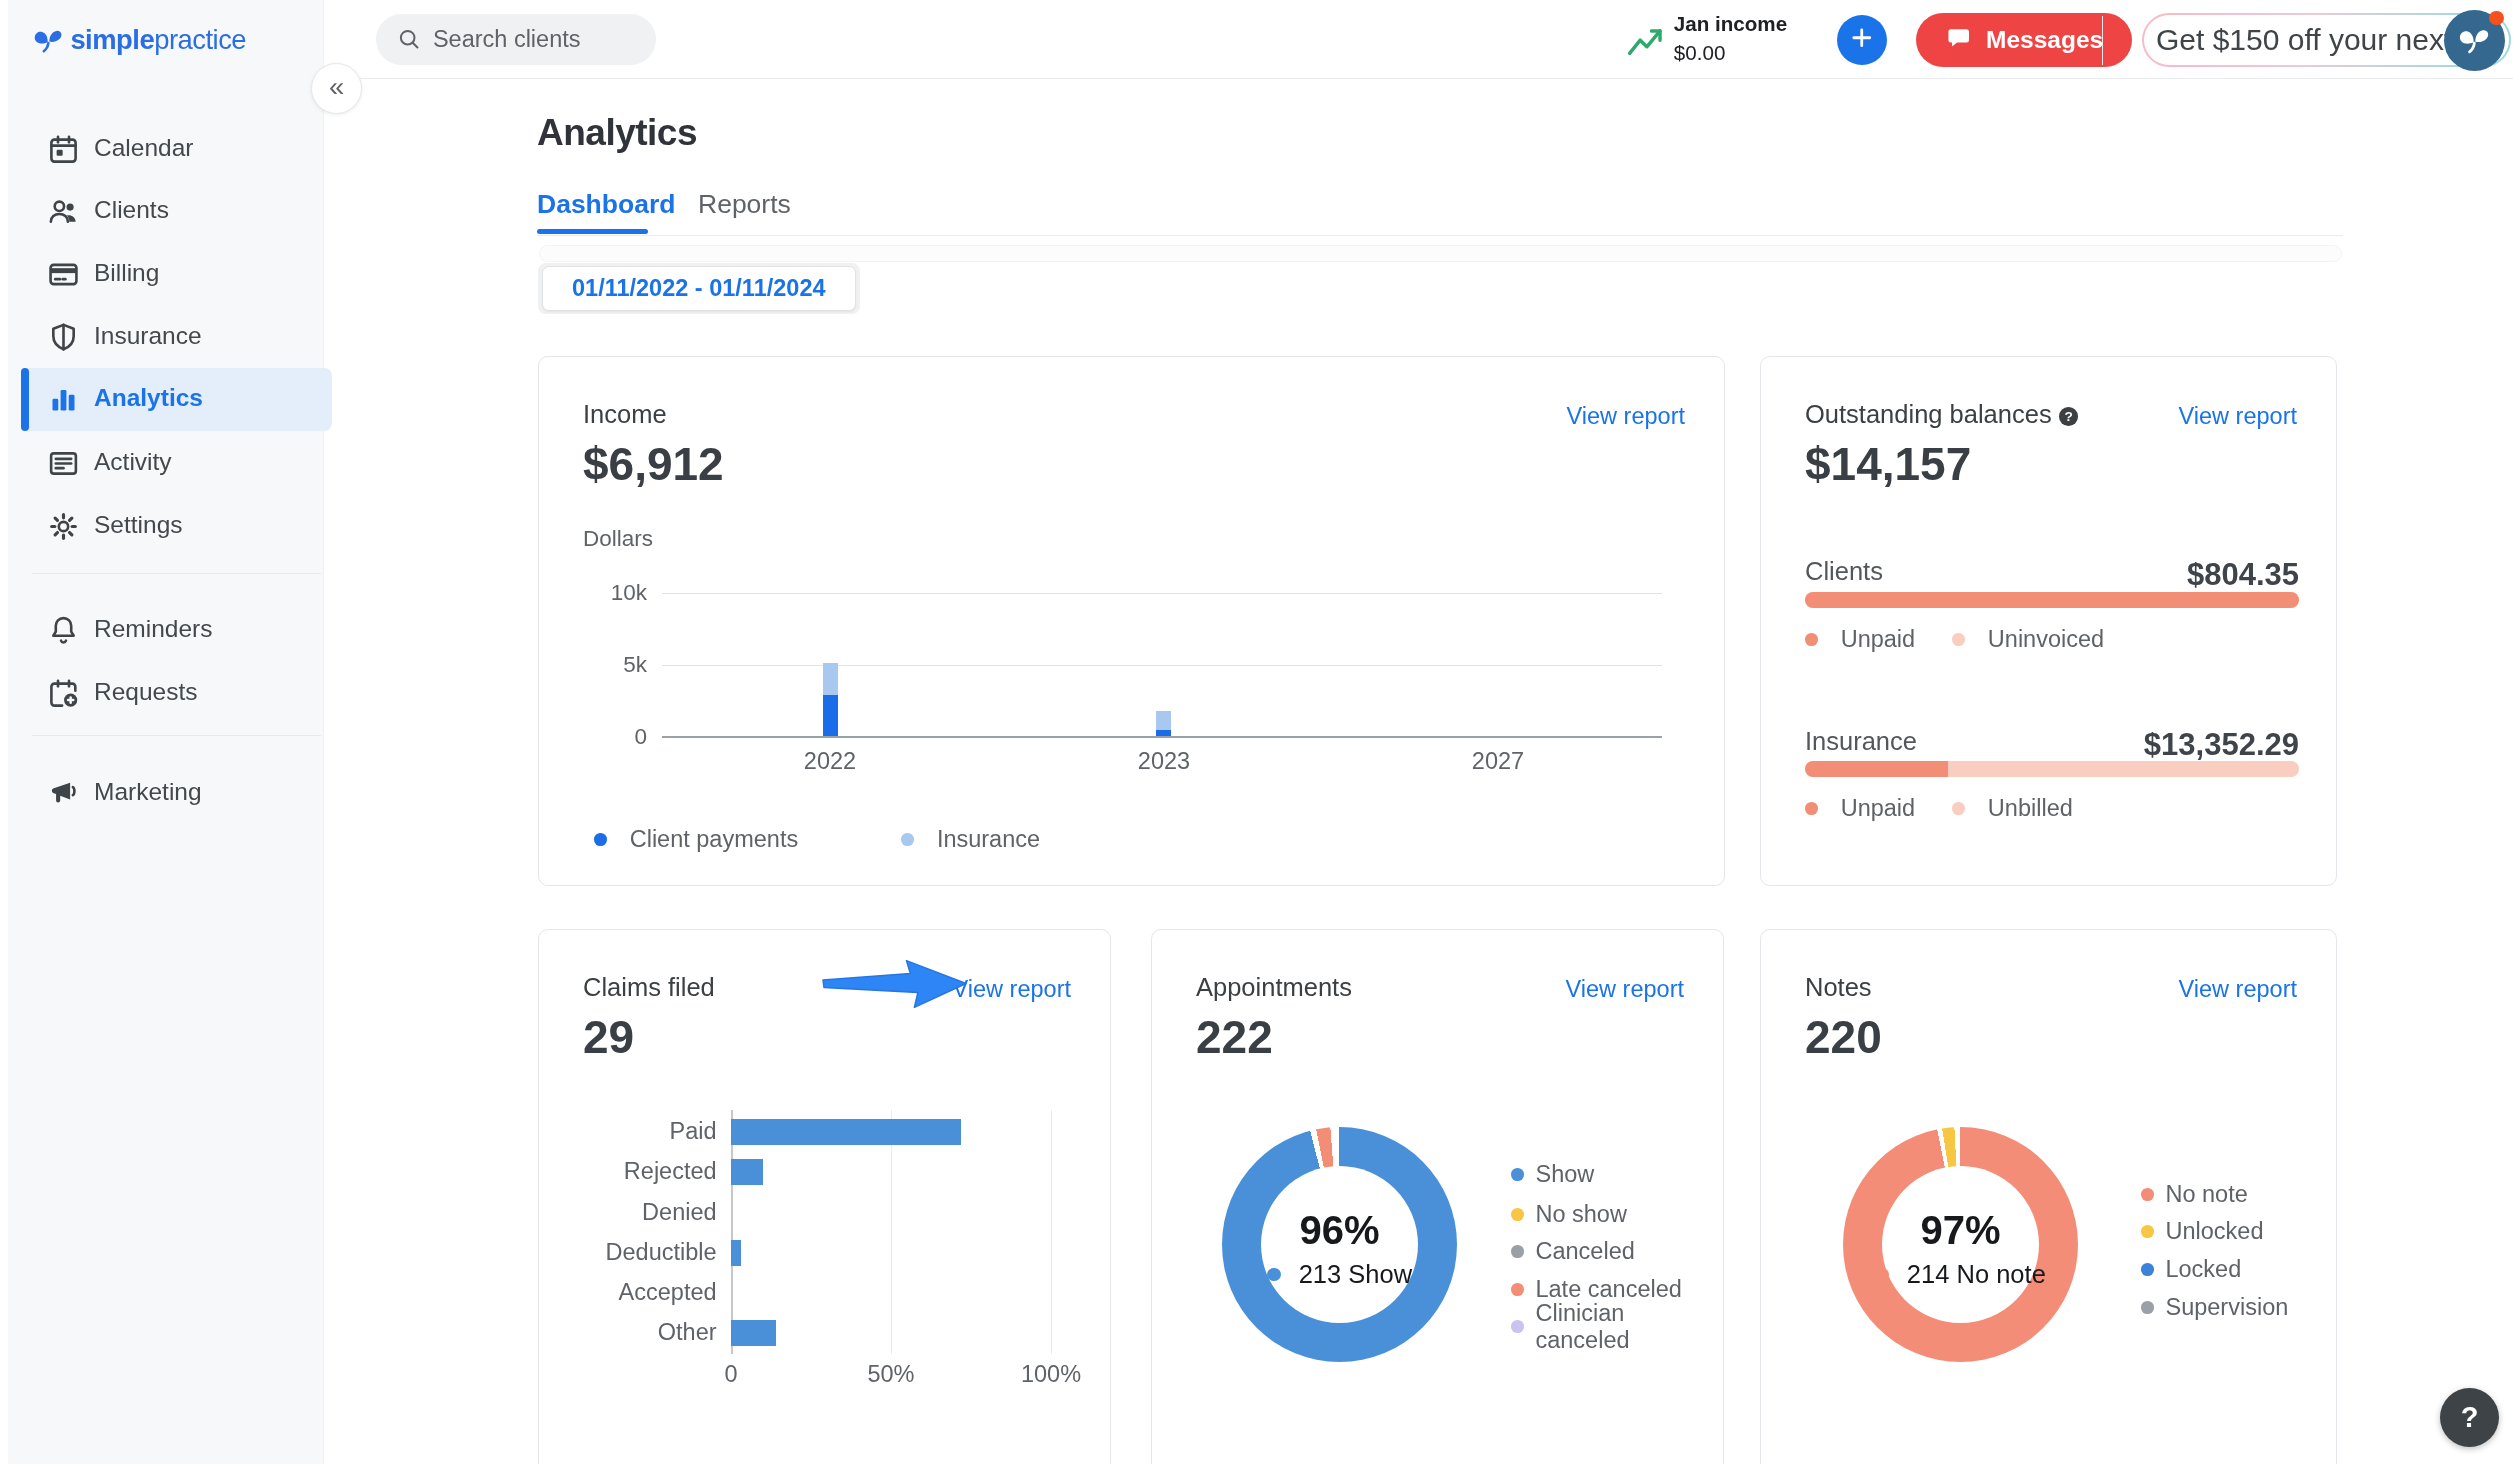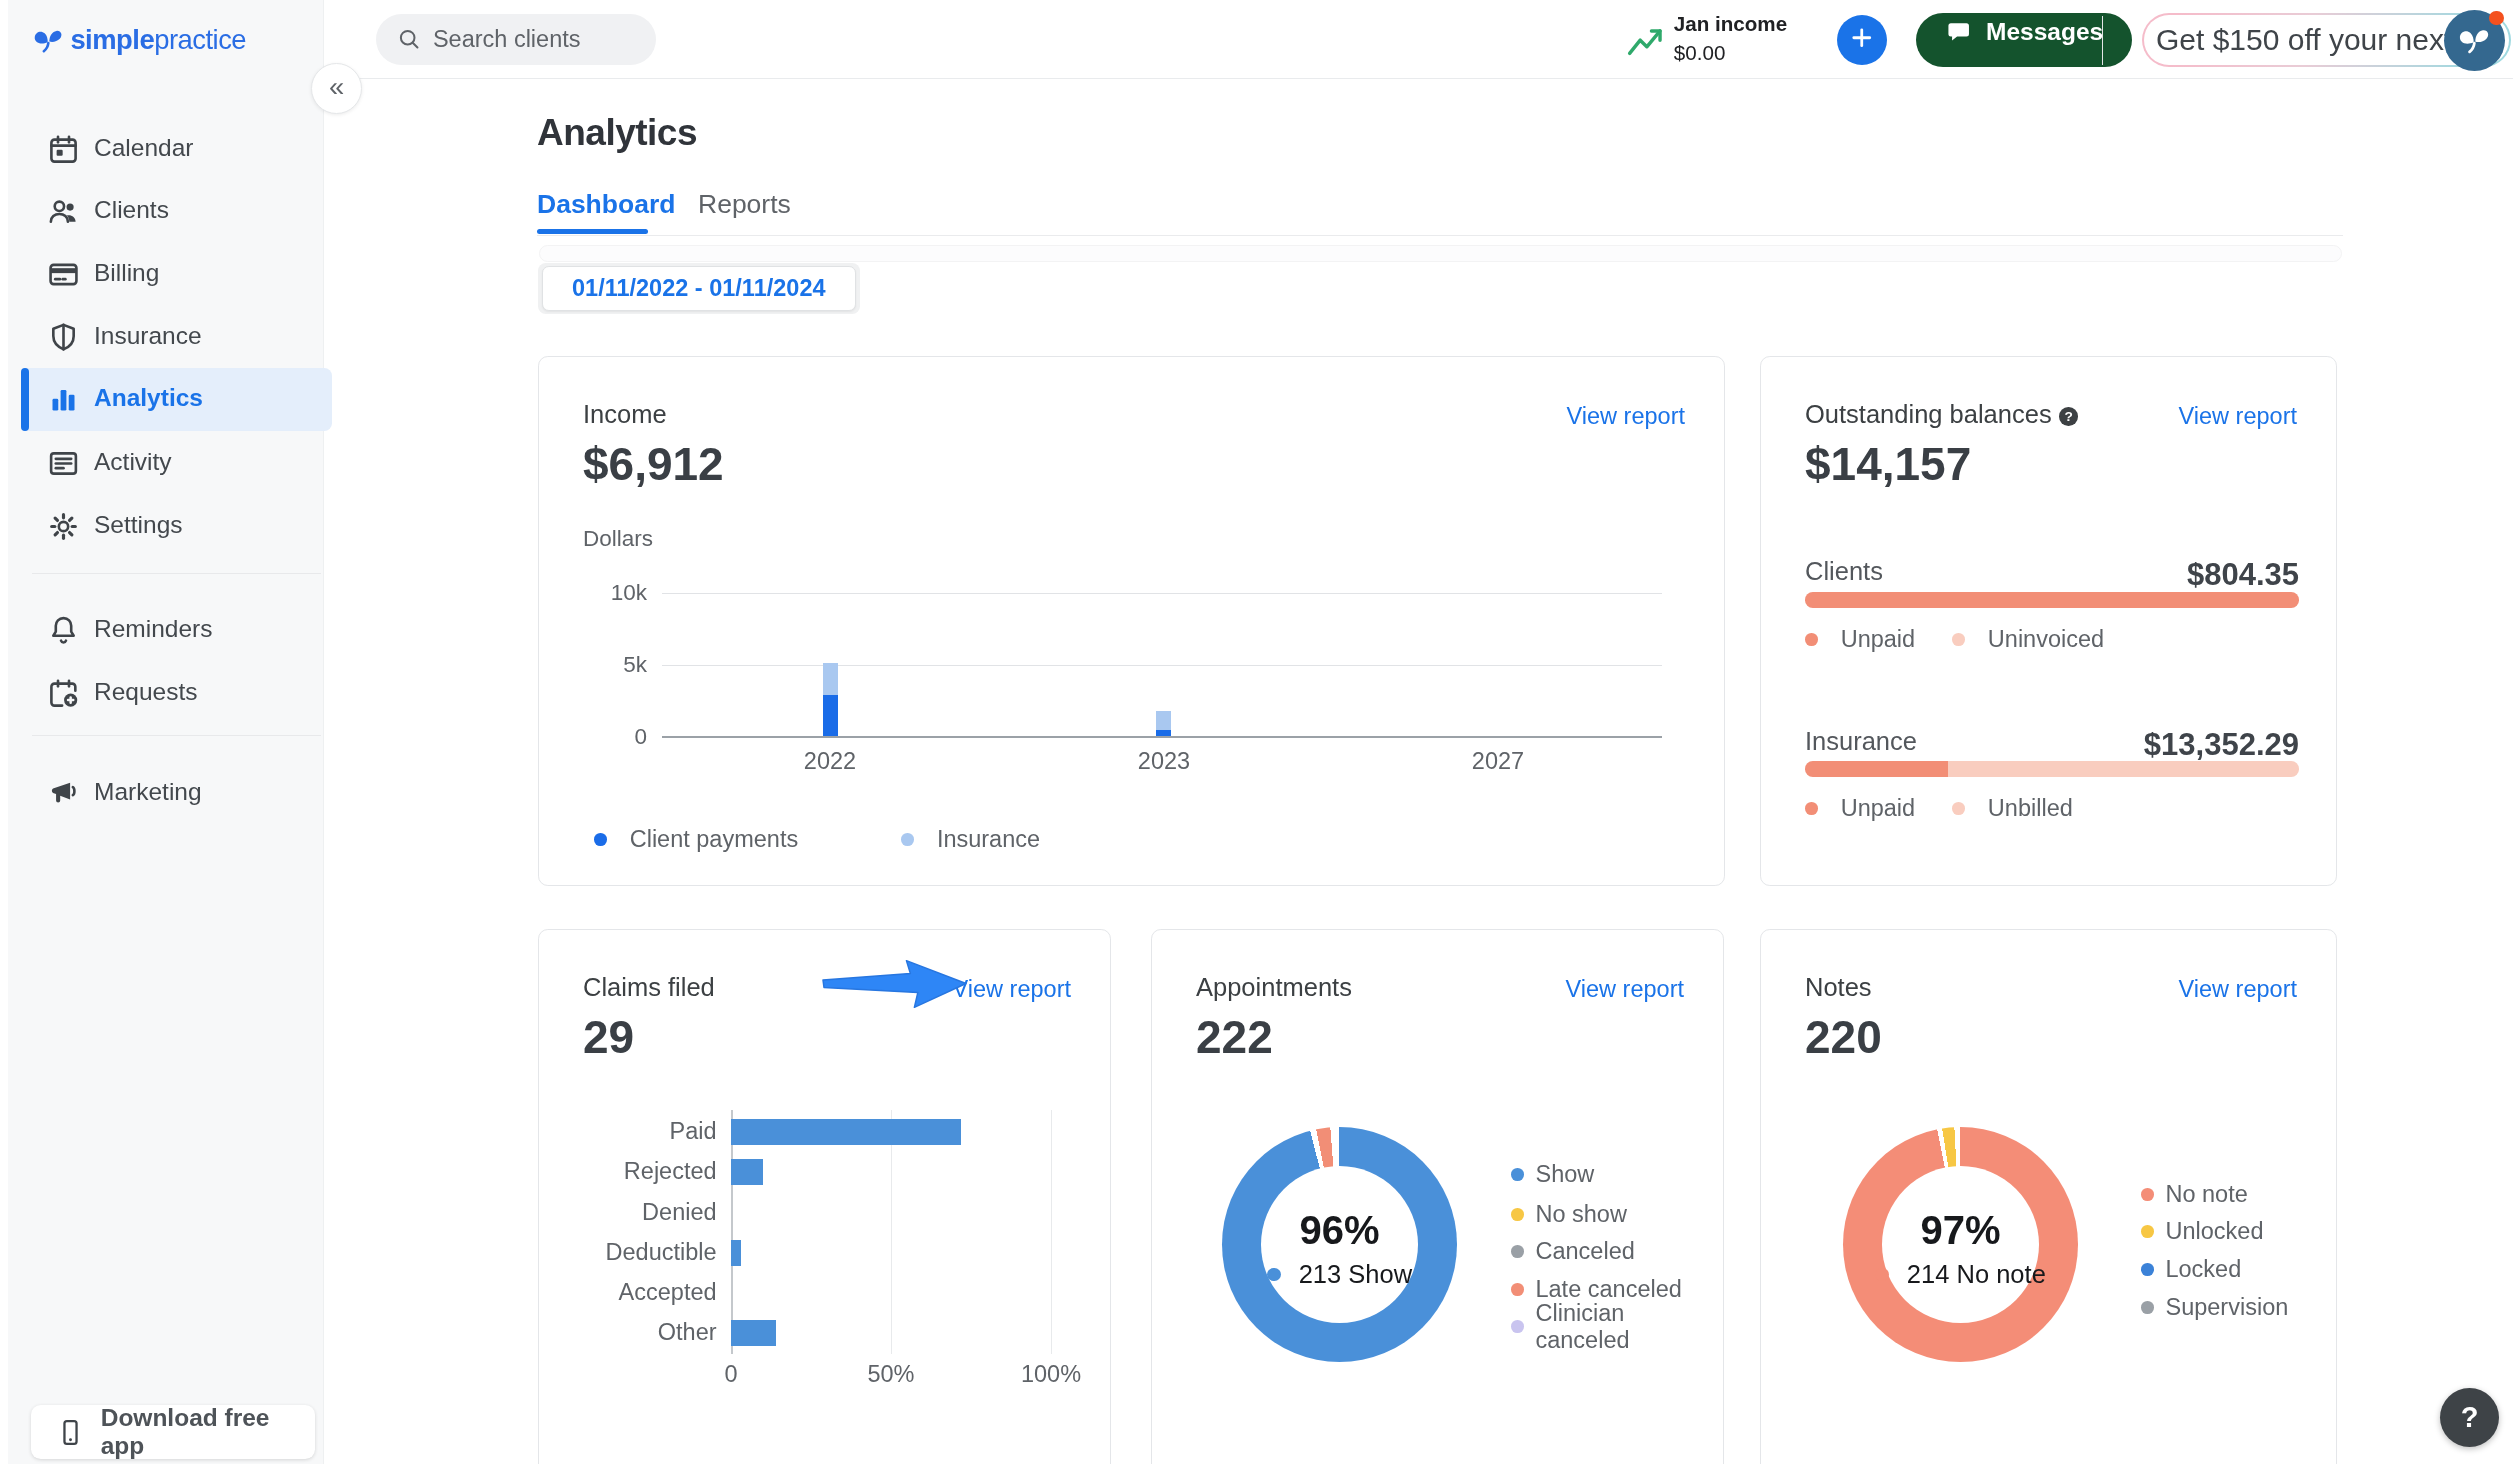--- a/index.html
+++ b/index.html
@@ -47,21 +47,21 @@
   #search .ph { font-size:23.5px; color:#5f6368; }
   #income-widget { position:absolute; left:1291px; top:11.8px; display:flex; gap:9.8px; cursor:pointer; }
   #income-widget .icon { width:37px; height:33px; margin-top:13.7px; }
   #income-widget .icon svg { width:37px; height:33px; }
   #income-widget .t1 { font-size:20.6px; font-weight:700; color:#202124; }
   #income-widget .t2 { font-size:20.6px; color:#202124; margin-top:4.9px; }
   #add-btn { position:absolute; left:1501px; top:14.7px; width:50px; height:50px; border-radius:50%;
     background:#1a73e8; display:flex; align-items:center; justify-content:center; cursor:pointer; }
   #add-btn svg { width:25.5px; height:25.5px; }
   #messages-btn { position:absolute; left:1580px; top:12.7px; height:54px; border-radius:27.4px;
-    background:#14532d; display:flex; align-items:flex-start; padding:5px 29px; gap:13.7px; cursor:pointer; }
+    background:#ef4444; display:flex; align-items:center; padding:5px 29px; gap:13.7px; cursor:pointer; }
   #messages-btn .icon svg { width:27.4px; height:27.4px; }
   #messages-btn .lbl { font-size:24.5px; font-weight:700; color:#fff; }
   #topbar-divider { position:absolute; left:1766px; top:15.7px; width:1px; height:49px; background:#e4e5e7; }
   #promo-btn { position:absolute; left:1806px; top:12.7px; height:54px; border-radius:27.4px; padding:2px;
     background:linear-gradient(100deg,#f5bcca 10%,#e9ccd6 45%,#9fd9e0 90%); cursor:pointer; }
   #promo-btn .inner { height:50px; border-radius:25.5px; background:#fff; display:flex; align-items:center;
     padding:0 12px; font-size:30px; font-weight:500; color:#3f4449; }
   #avatar { position:absolute; left:2108px; top:9.8px; width:61px; height:61px; border-radius:50%;
     background:#34688f; display:flex; align-items:center; justify-content:center; cursor:pointer; }
   #avatar .icon { width:35px; height:35px; color:#fff; }
@@ -267,29 +267,20 @@
   <div class="side-divider" style="top:735px"></div>
   <div id="nav-tertiary">
       <div class="nav-item" style="top: 762px;">
         <div class="icon"><svg viewBox="0 0 24 24">
             <path fill="currentColor" d="M16.8 4.2 V16.4 L9.6 13.6 v3.4 a1.5 1.5 0 0 1 -3 0 v-4.6 L4.4 11.6 a1.9 1.9 0 0 1 0 -3.2 Z"></path>
             <path fill="none" stroke="currentColor" stroke-width="1.9" stroke-linecap="round" stroke-linejoin="round" d="M18.8 7.4 c1.5 0.8 1.5 5 0 5.8"></path>
           </svg></div>
         <div class="lbl">Marketing</div>
       </div>
     </div>
-  <div id="download-btn">
-    <span class="icon"><svg viewBox="0 0 24 24">
-          <g fill="none" stroke="currentColor" stroke-width="1.9" stroke-linecap="round" stroke-linejoin="round">
-            <rect x="7" y="2.6" width="10" height="18.8" rx="2"></rect>
-          </g>
-          <circle cx="12" cy="18" r="1.2" fill="currentColor"></circle>
-        </svg></span>
-    <span class="lbl">Download free app</span>
-  </div>
 </div>
 
 <div id="collapse-btn">
   <span class="glyph">«</span>
 </div>
 
 <div id="topbar">
   <div id="search">
     <span class="icon"><svg viewBox="0 0 24 24">
           <g fill="none" stroke="currentColor" stroke-width="1.9" stroke-linecap="round" stroke-linejoin="round">

